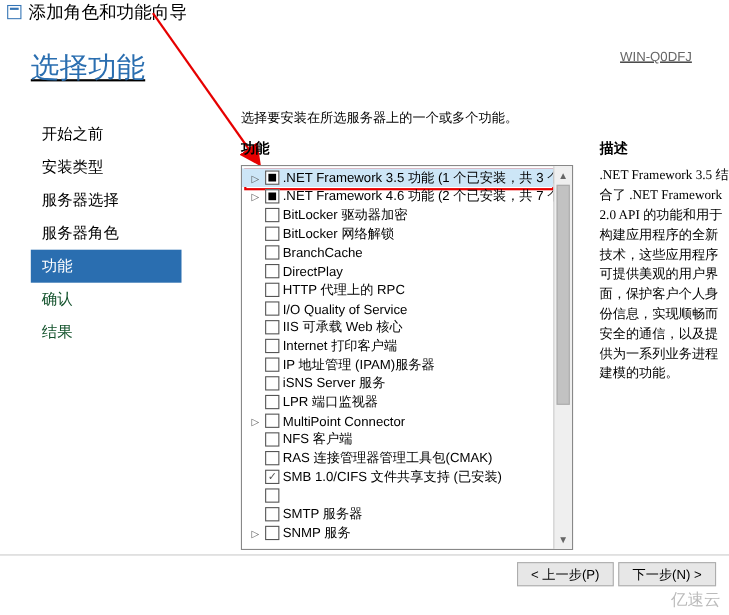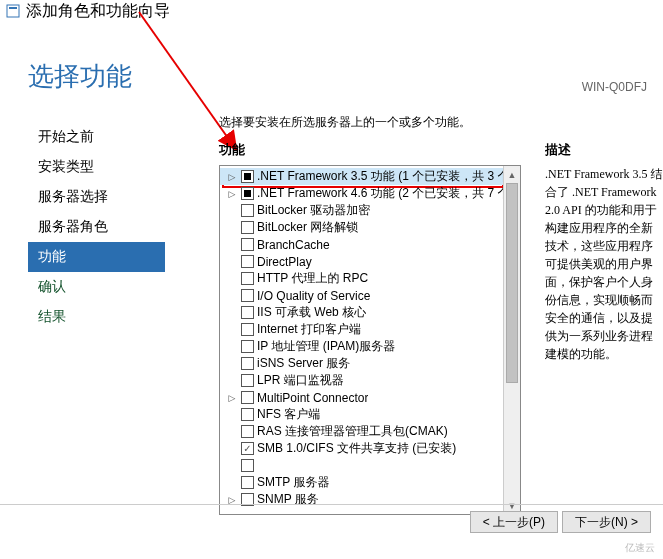--- a/index.html
+++ b/index.html
@@ -23,29 +23,29 @@
   }
   .title-icon {
     width: 14px; height: 14px;
     display: inline-flex; align-items:center; justify-content:center;
     color:#3575b5;
   }
   .title-text { font-size: 16px; }
   .page-header {
     display:flex;
     justify-content: space-between;
-    align-items: flex-end;
-    padding: 22px 16px 8px 28px;
+    padding: 22px 34px 8px 28px;
+    text-decoration: underline;
   }
   .page-title {
     color: #2a6eb0;
     font-size: 26px;
     font-weight: 300;
   }
-  .server-name { color:#666; font-size:12px;margin-top:36px; }
+  .server-name { color:#666; font-size:12px; }
   .content {
     display:flex;
     padding: 0 0 0 0;
   }
   .sidebar {
     width: 165px;
     padding: 20px 0 0 28px;
   }
   .sidebar-item {
     padding: 6px 10px;
@@ -160,21 +160,21 @@
     font-size:12px;
     border:1px solid #adadad;
     background:#e7e7e7;
     cursor:pointer;
     padding:0 12px;
   }
   .watermark {
     position:absolute;
     bottom:4px;
     right:8px;
-    font-size:10px;
+    font-size:15px;
     color:#bbb;
     font-family: sans-serif;
   }
   .arrow-overlay {
     position:absolute;
     left:135px;
     top:8px;
     pointer-events:none;
   }
 </style>

